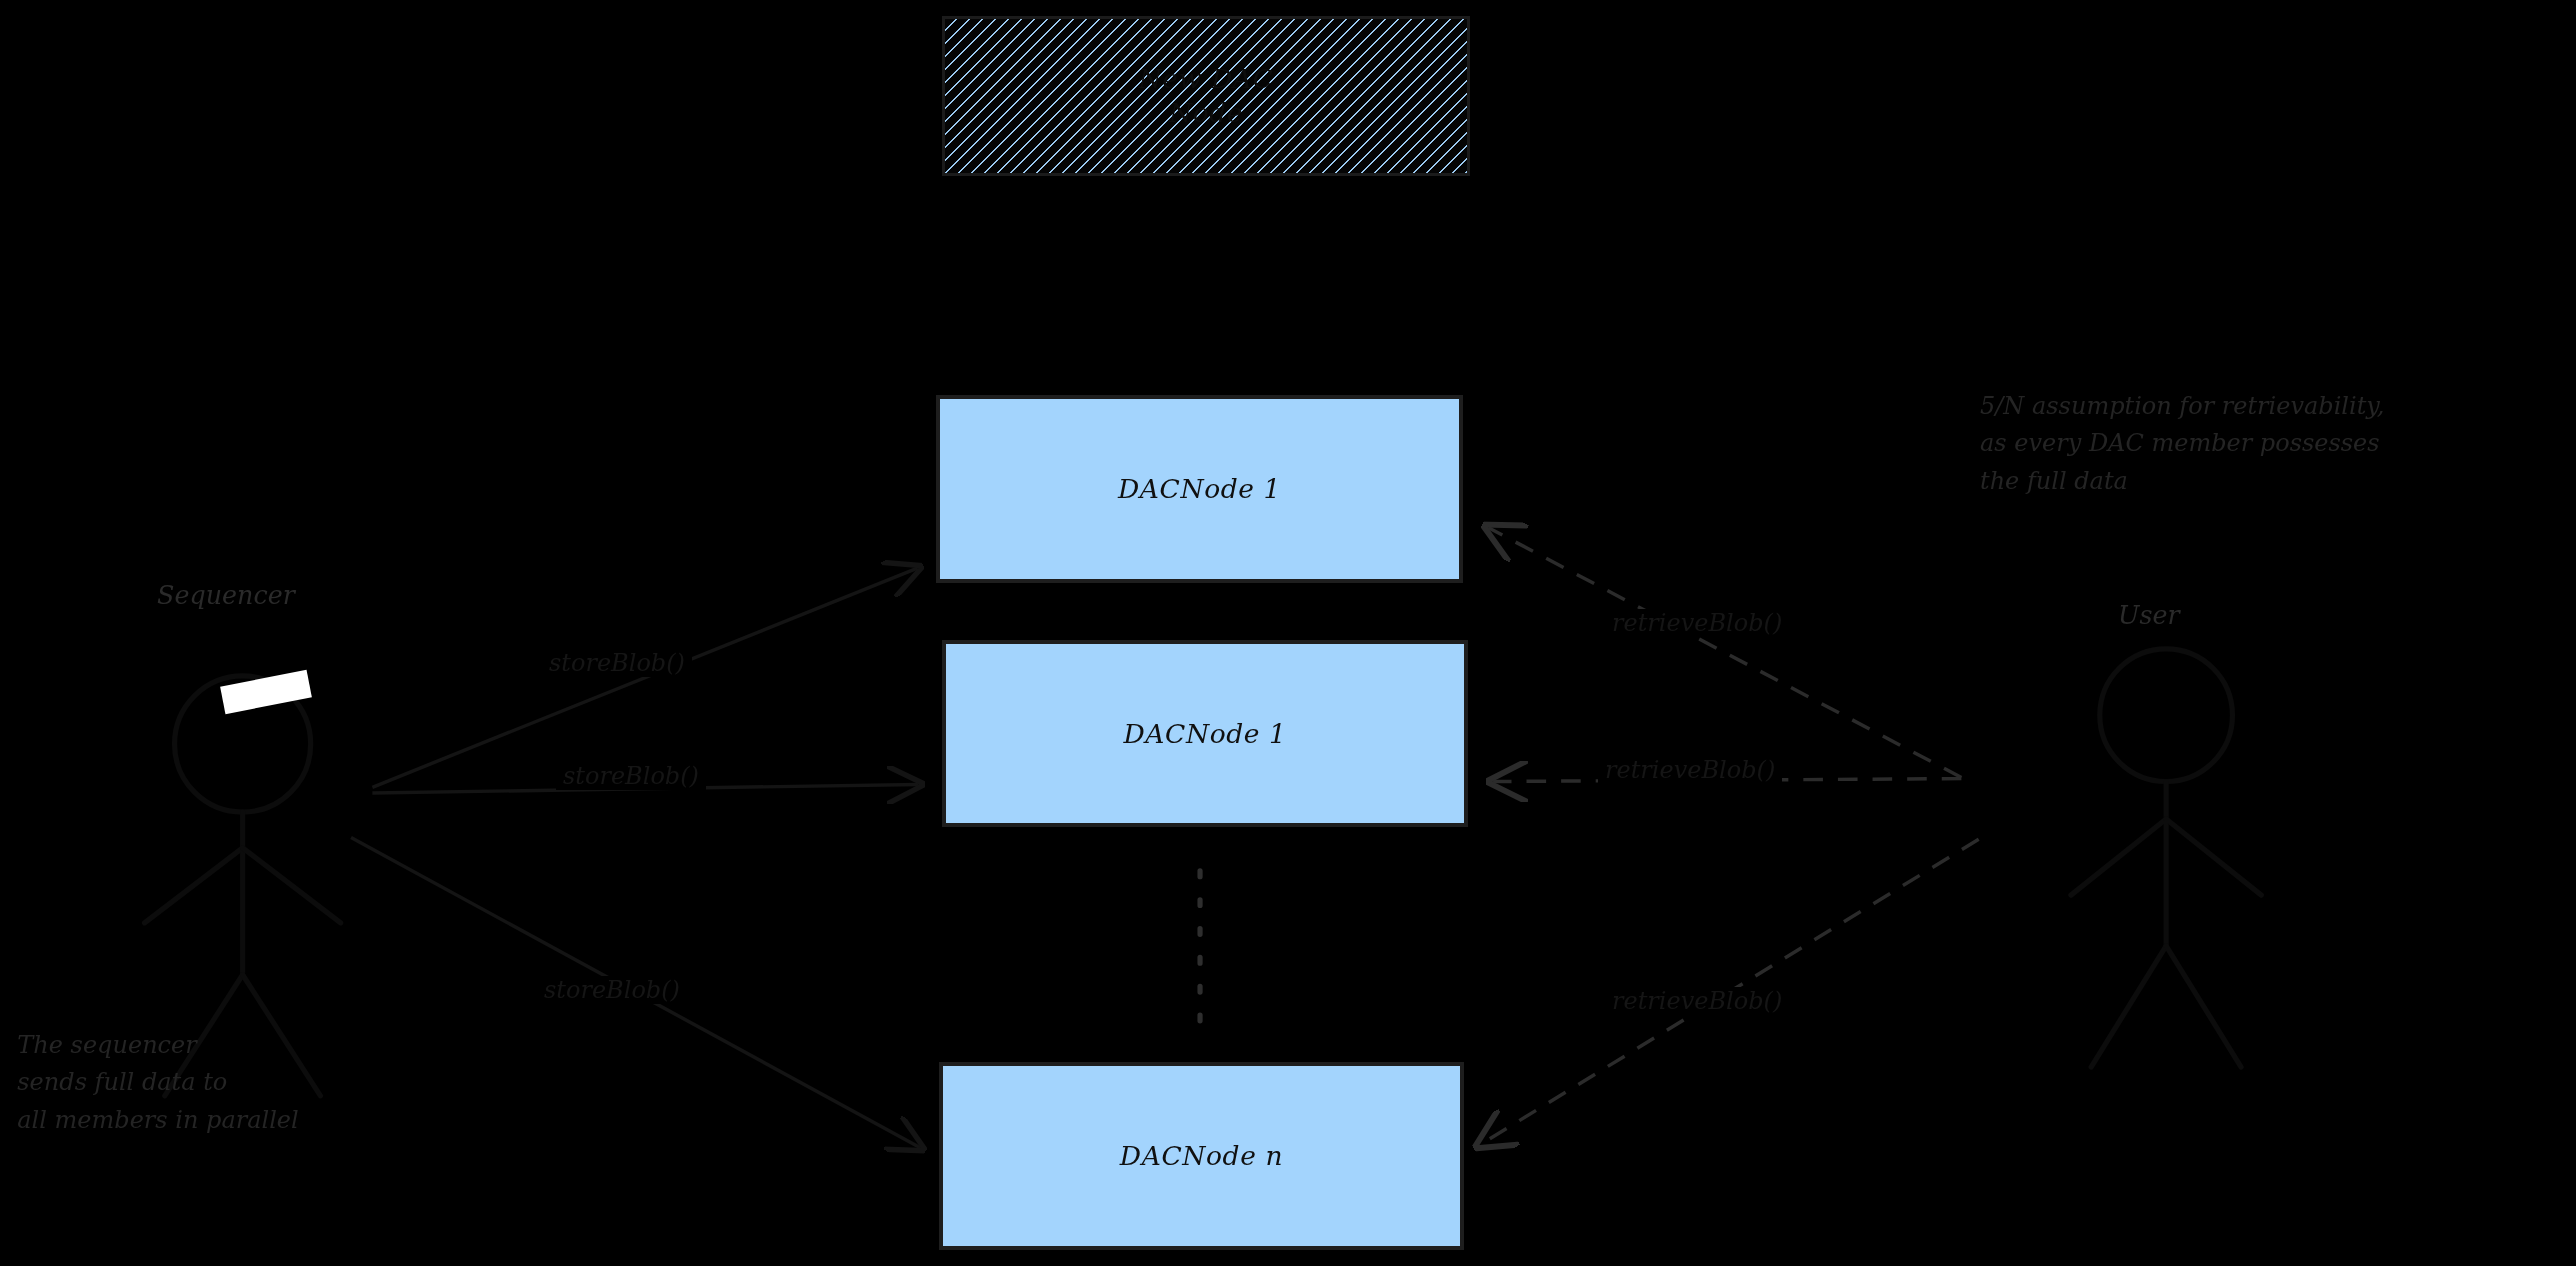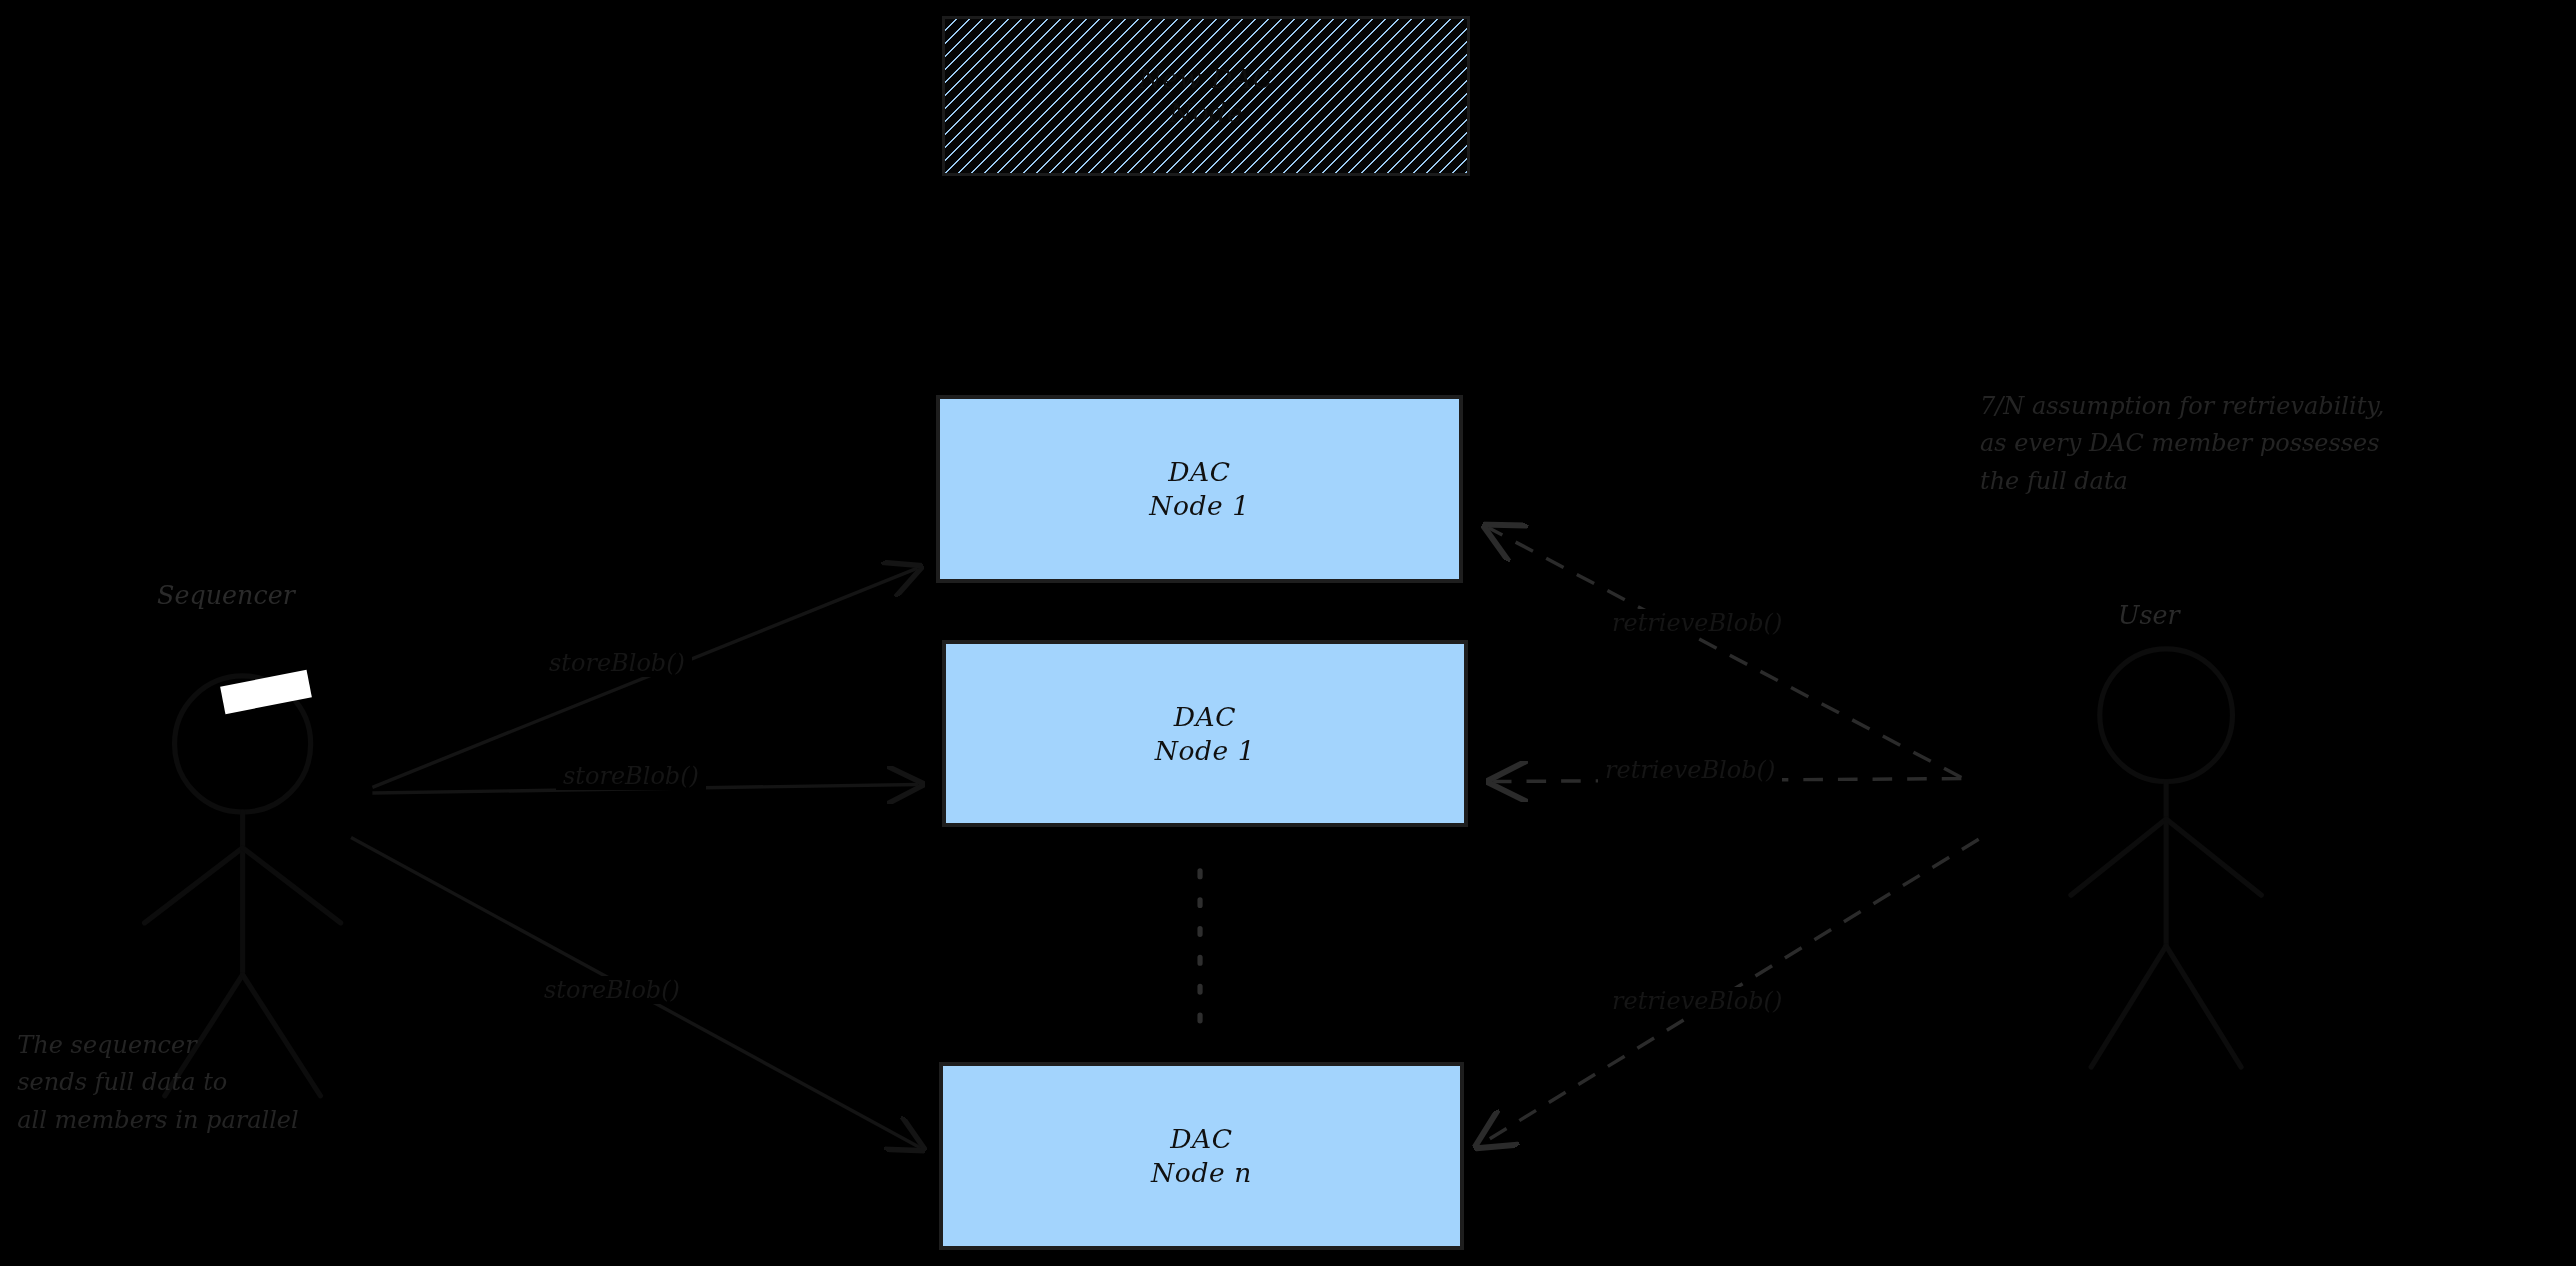--- a/index.html
+++ b/index.html
@@ -21,21 +21,21 @@
     width: 2576px;
     height: 1266px;
   }
   
   .node-box {
     position: absolute;
     background: #A3D4FD;
     border: 4px solid #1e1e1e;
     box-sizing: border-box;
     display: flex;
-    flex-direction: column;
+    flex-direction: row;
     align-items: center;
     justify-content: center;
   }
   .node-line {
     color: #101010;
     font-family: "DejaVu Serif", serif;
     font-style: italic;
     font-size: 26.5px;
     line-height: 1.28;
     letter-spacing: 0.6px;
@@ -176,21 +176,21 @@
 
   <div class="edge-label" style="left:542px; top:649px;">storeBlob()</div>
   <div class="edge-label" style="left:556px; top:762px;">storeBlob()</div>
   <div class="edge-label" style="left:537px; top:976px;">storeBlob()</div>
 
   <div class="edge-label" style="left:1605px; top:609px;">retrieveBlob()</div>
   <div class="edge-label" style="left:1598px; top:756px;">retrieveBlob()</div>
   <div class="edge-label" style="left:1605px; top:987px;">retrieveBlob()</div>
 
 
-  <div class="annotation" style="left:1980px; top:388px;">7/N assumption for retrievability,
+  <div class="annotation" style="left:1980px; top:388px;">5/N assumption for retrievability,
 as every DAC member possesses
 the full data</div>
 
   <div class="annotation" style="left:17.3px; top:1027px;">The sequencer
 sends full data to
 all members in parallel</div>
 
 </div>
 
 

